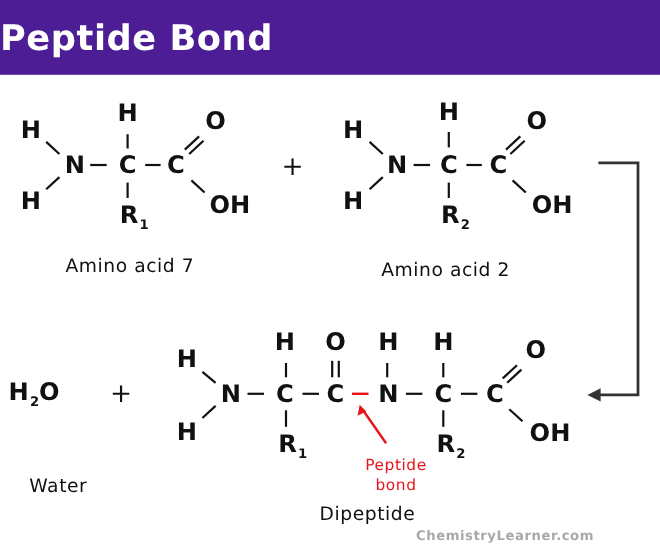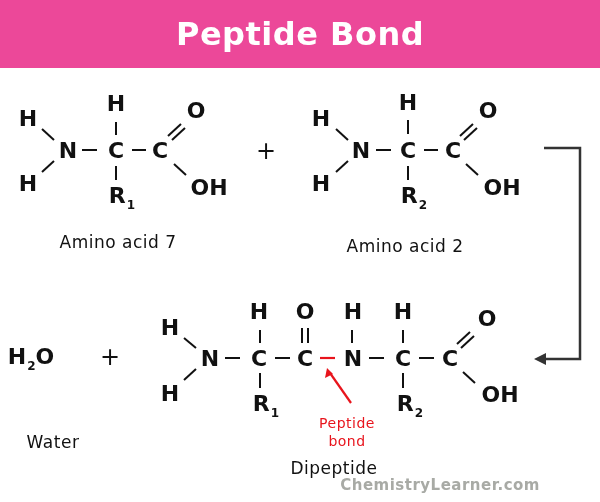--- a/index.html
+++ b/index.html
@@ -1,23 +1,23 @@
 <!DOCTYPE html>
 <html><head>
 <meta charset="utf-8">
 <style>
   html, body { margin: 0; padding: 0; }
   body { width: 600px; height: 502px; background: #ffffff; position: relative; overflow: hidden; font-family: "DejaVu Sans", sans-serif; }
-  .banner { position: absolute; left: 0; top: 0; width: 600px; height: 68px; background: #ec4899; display: flex; align-items: center; justify-content: center; }
+  .banner { position: absolute; left: 0; top: 0; width: 600px; height: 68px; background: #4c1d95; display: flex; align-items: center; }
   .banner-title { color: #ffffff; font-family: "DejaVu Sans", sans-serif; font-weight: bold; font-size: 32px; letter-spacing: 0.5px; }
   .atom { position: absolute; font-family: "DejaVu Sans", sans-serif; font-weight: bold; font-size: 22px; color: #111111; line-height: 1; transform: translate(-50%, -50%); white-space: nowrap; }
   .atom sub { font-size: 12px; font-weight: bold; vertical-align: -6px; margin-left: 1px; }
   .label { position: absolute; font-family: "DejaVu Sans", sans-serif; font-size: 17px; color: #111111; transform: translateX(-50%); white-space: nowrap; letter-spacing: 0.5px; }
   .red-label { position: absolute; font-family: "DejaVu Sans", sans-serif; font-size: 14px; color: #e8141c; text-align: center; line-height: 18px; transform: translateX(-50%); letter-spacing: 0.5px; }
-  .watermark { position: absolute; right: 60px; bottom: 8px; font-family: "DejaVu Sans", sans-serif; font-weight: bold; font-size: 15px; color: #a8aaa5; letter-spacing: 0.5px; }
+  .watermark { position: absolute; right: 60px; bottom: 8px; font-family: "DejaVu Sans", sans-serif; font-weight: bold; font-size: 12px; color: #a8aaa5; letter-spacing: 0.5px; }
   svg.bonds { position: absolute; left: 0; top: 0; width: 600px; height: 502px; }
 </style>
 </head>
 <body>
 
 <div class="banner">
   <span class="banner-title">Peptide Bond</span>
 </div>
 
 <svg class="bonds" viewBox="0 0 600 502">
@@ -118,20 +118,20 @@
   <span class="atom" style="left:305px;top:359px">C</span>
   <span class="atom" style="left:305px;top:312px">O</span>
   <span class="atom" style="left:353px;top:359px">N</span>
   <span class="atom" style="left:353px;top:312px">H</span>
   <span class="atom" style="left:403px;top:359px">C</span>
   <span class="atom" style="left:403px;top:312px">H</span>
   <span class="atom" style="left:410px;top:406px"><span>R</span><sub>2</sub></span>
   <span class="atom" style="left:450px;top:359px">C</span>
   <span class="atom" style="left:487px;top:319px">O</span>
   <span class="atom" style="left:500px;top:395px">OH</span>
-  <div class="red-label" style="left:347px;top:414px">
+  <div class="red-label" style="left:360px;top:414px">
     <div>Peptide</div>
     <div>bond</div>
   </div>
   <span class="label" style="left:334px;top:458px">Dipeptide</span>
 </div>
 
 <span class="watermark">ChemistryLearner.com</span>
 
 </body></html>

